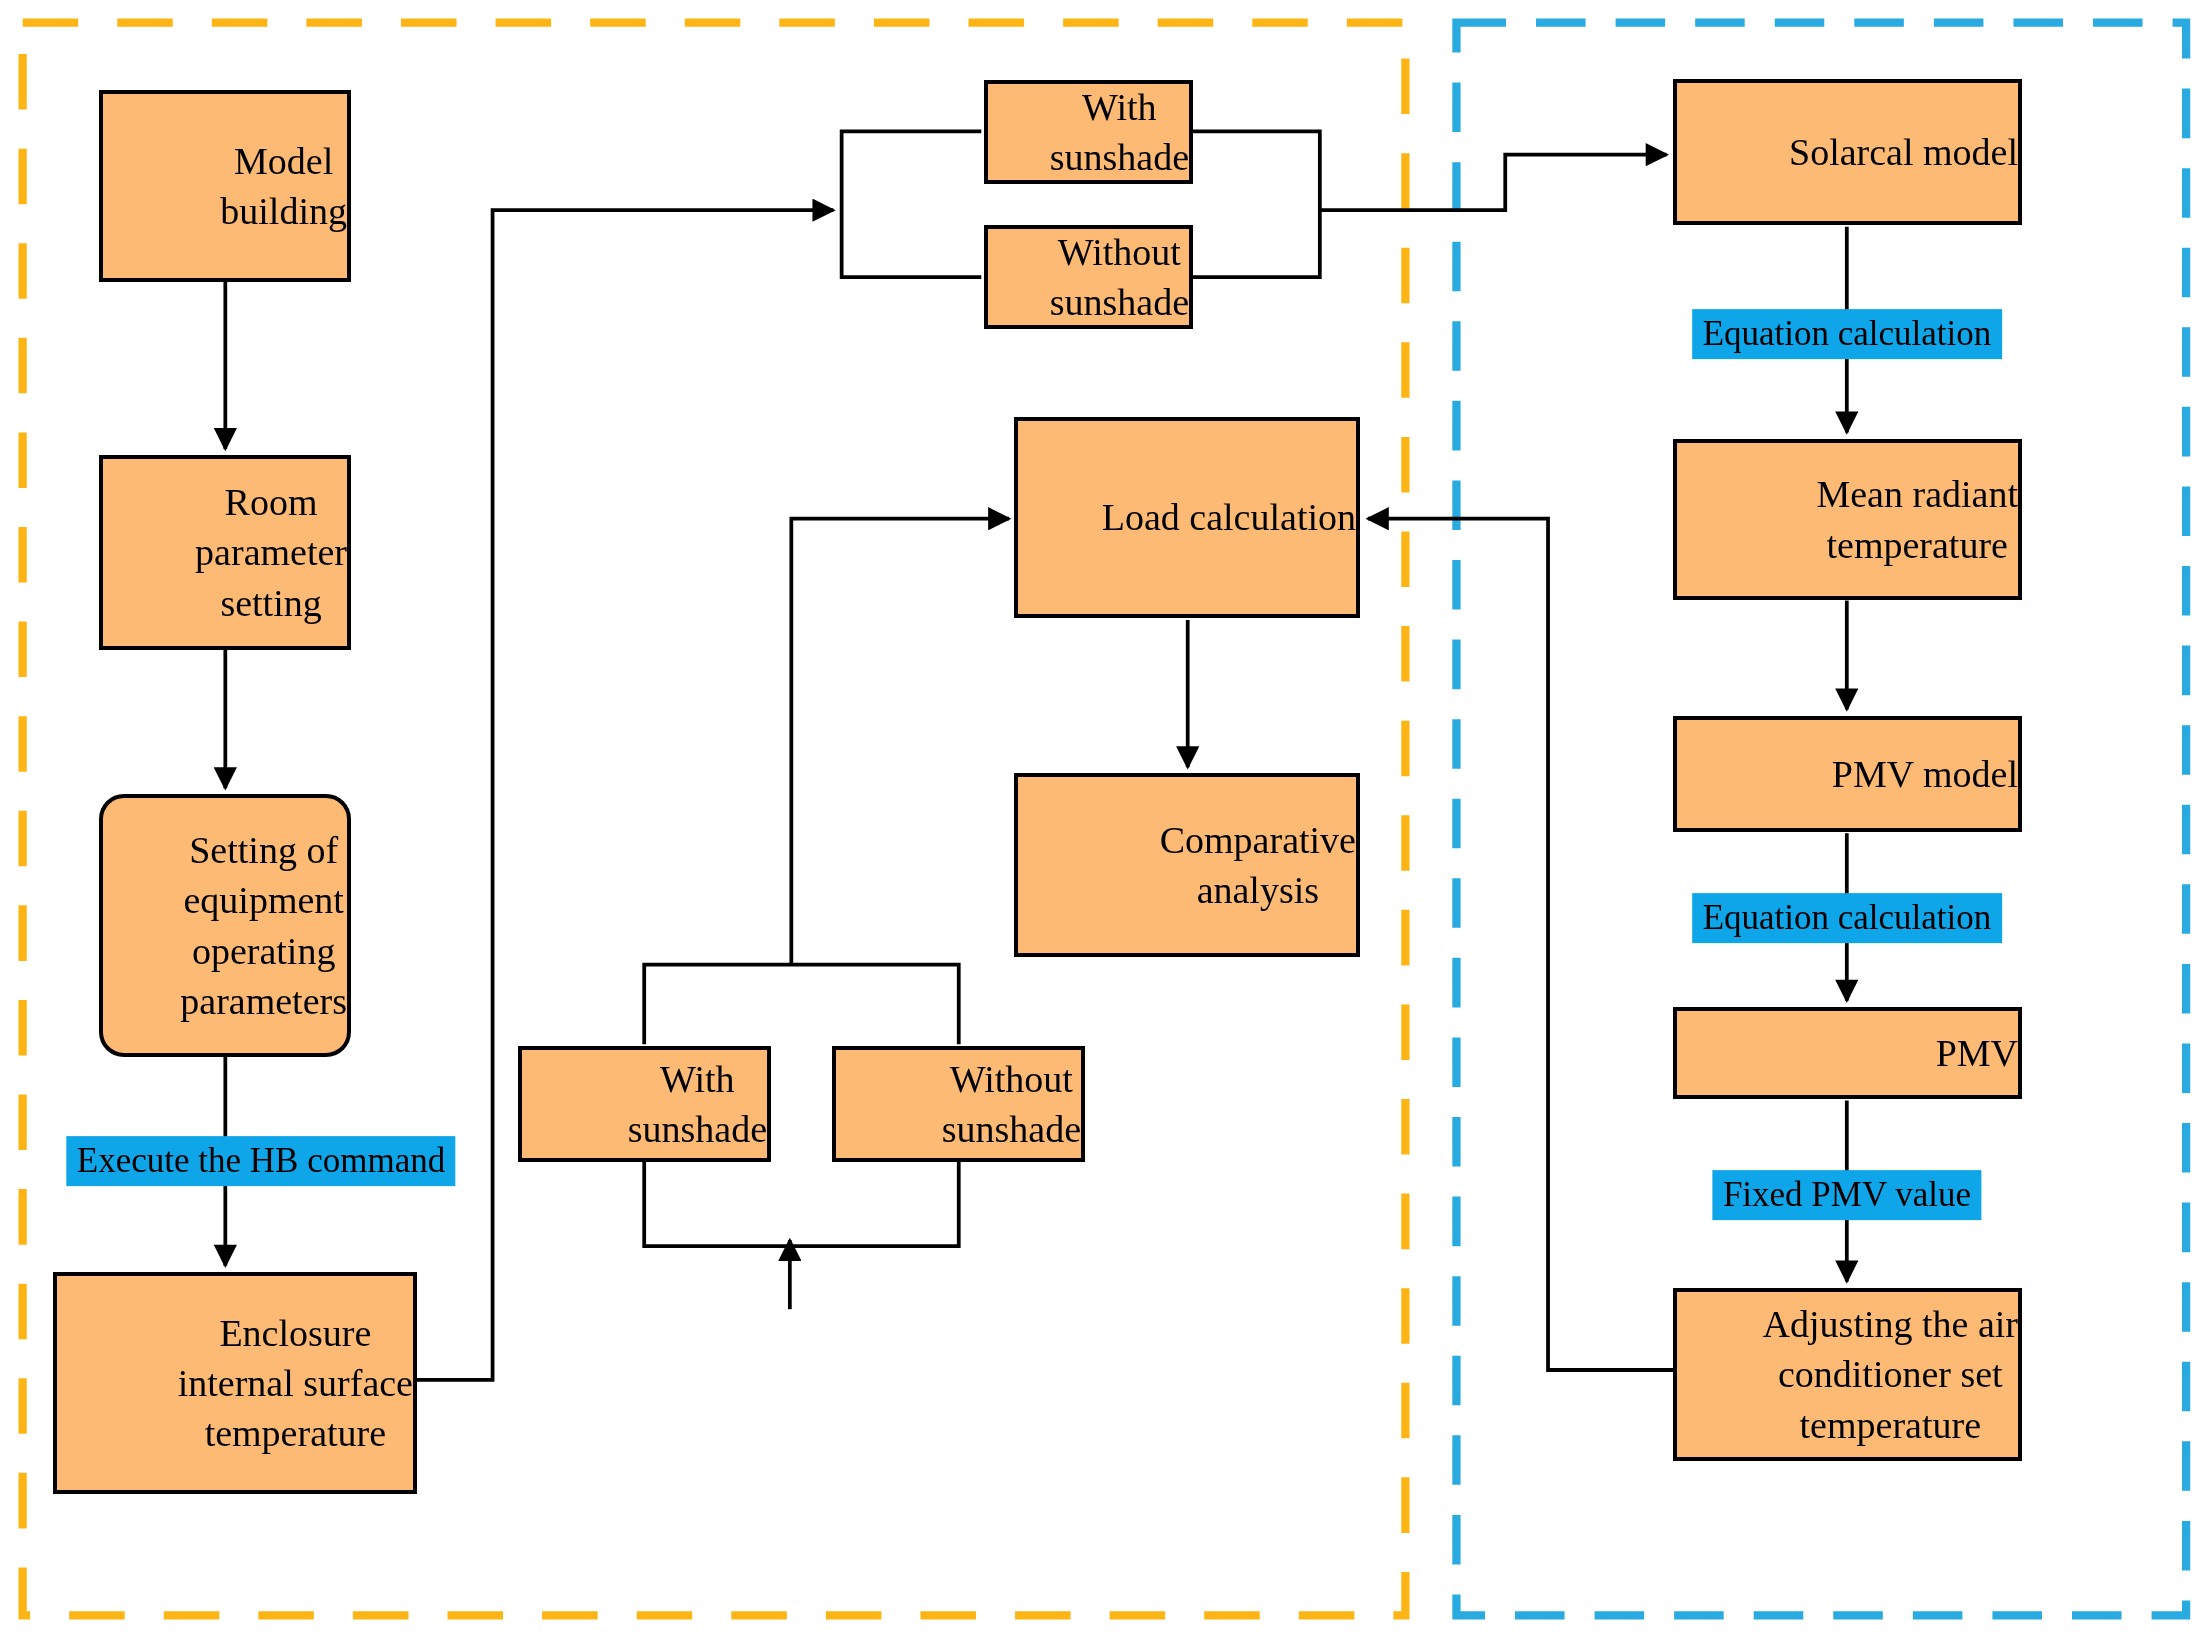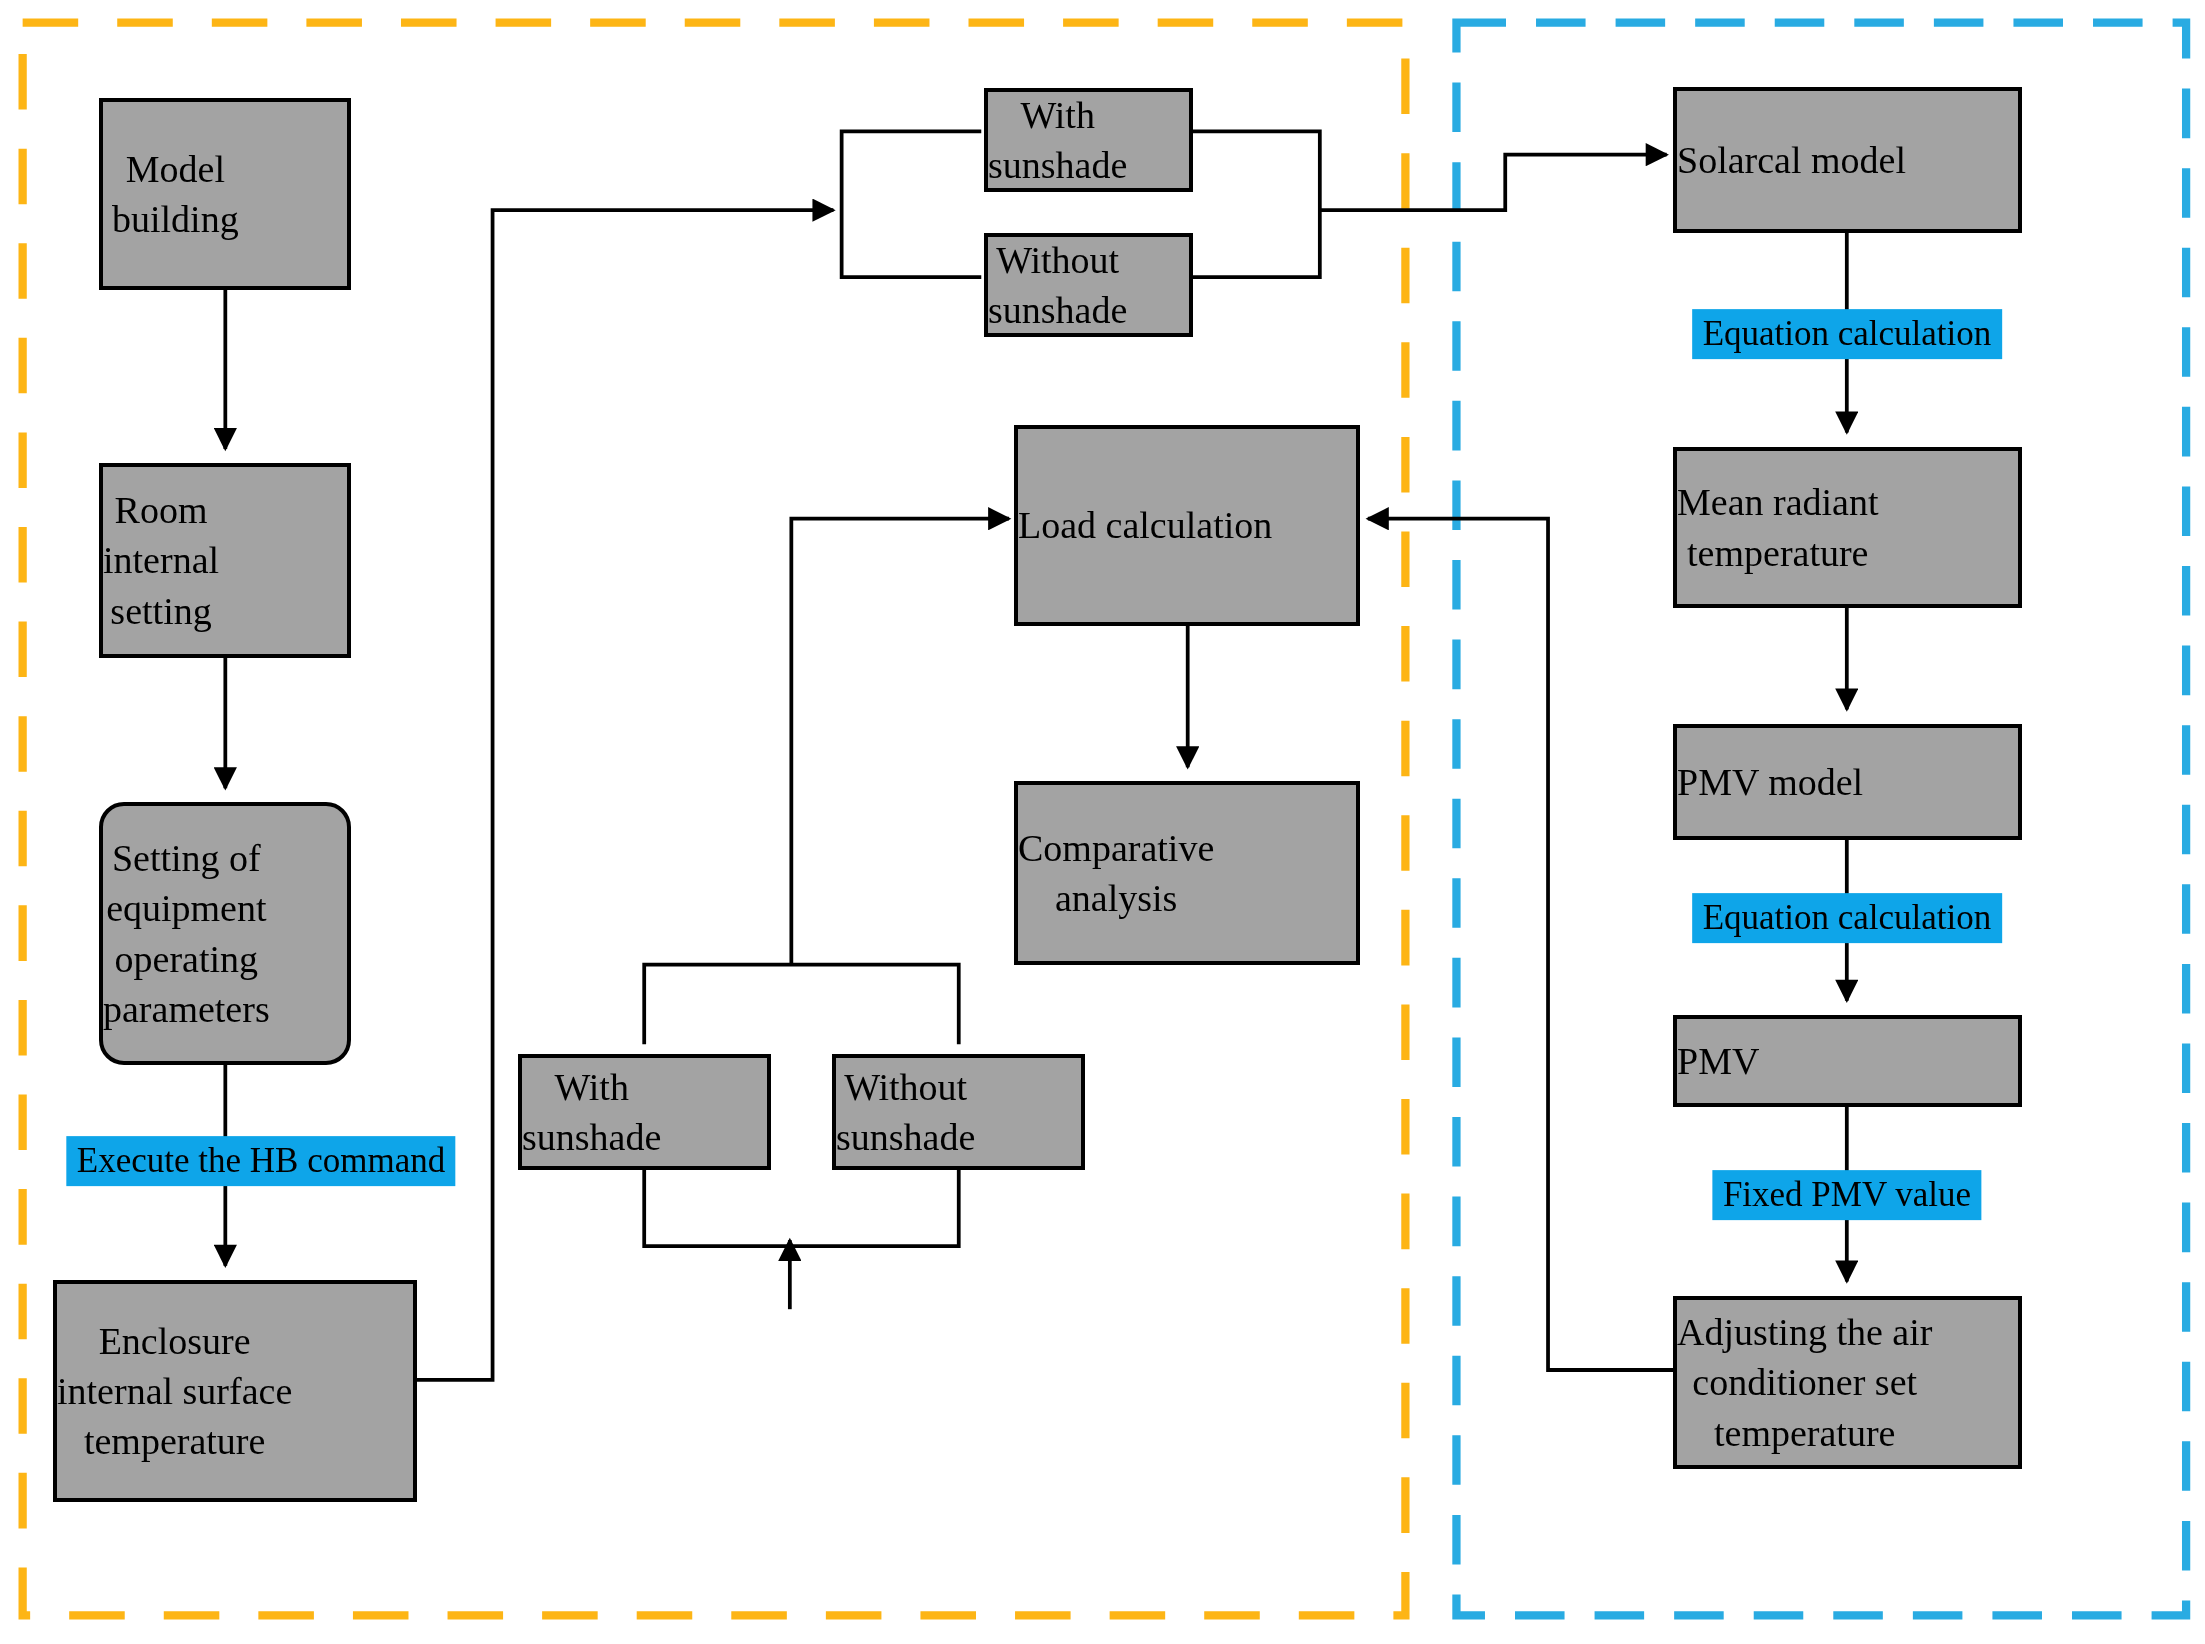--- a/index.html
+++ b/index.html
@@ -1,22 +1,22 @@
 <!DOCTYPE html>
 <html style="font-size:12px"><head>
 <meta charset="utf-8">
 <style>
   html,body{margin:0;padding:0;background:#ffffff;}
   body{width:2205px;height:1644px;overflow:hidden;
        font-family:"Liberation Serif","DejaVu Serif",serif;color:#000;}
   .canvas{position:relative;width:2205px;height:1644px;background:#fff;}
   svg.wires{position:absolute;left:0;top:0;width:2205px;height:1644px;}
-  .node{position:absolute;box-sizing:border-box;border:4.5px solid #000;background:#a3a3a3;
-        display:flex;align-items:center;justify-content:flex-start;text-align:center;
-        font-size:38px;line-height:1.32;white-space:pre-line;margin-top:8px;}
+  .node{position:absolute;box-sizing:border-box;border:4.5px solid #000;background:#fdba74;
+        display:flex;align-items:center;justify-content:flex-end;text-align:center;
+        font-size:38px;line-height:1.32;white-space:pre-line;}
   .edge-label{position:absolute;transform:translate(-50%,-50%);background:#0ea5e9;
         padding:3px 10.5px;font-size:35px;line-height:1.25;text-align:center;
         white-space:pre-line;}
 </style>
 </head>
 <body>
 
 <div class="canvas">
 
   <svg class="wires" viewBox="0 0 2937 2190" xmlns="http://www.w3.org/2000/svg">
@@ -54,21 +54,21 @@
     <path d="M858,1545 V1660 H1277 V1546" stroke="#000" stroke-width="5" fill="none"></path>
     <path d="M1052,1744 V1652" stroke="#000" stroke-width="5" fill="none" marker-end="url(#ah)"></path>
   </svg>
 
   <div class="node" style="left:99px;top:90px;width:252px;height:192px;padding-left:9px;">
     <span>Model
 building</span>
   </div>
   <div class="node" style="left:99px;top:455px;width:252px;height:195px;">
     <span>Room
-internal
+parameter
 setting</span>
   </div>
   <div class="node" style="left:99px;top:794px;width:252px;height:263px;border-radius:25px;">
     <span>Setting of
 equipment
 operating
 parameters</span>
   </div>
   <div class="node" style="left:53px;top:1272px;width:364px;height:222px;">
     <span>Enclosure

